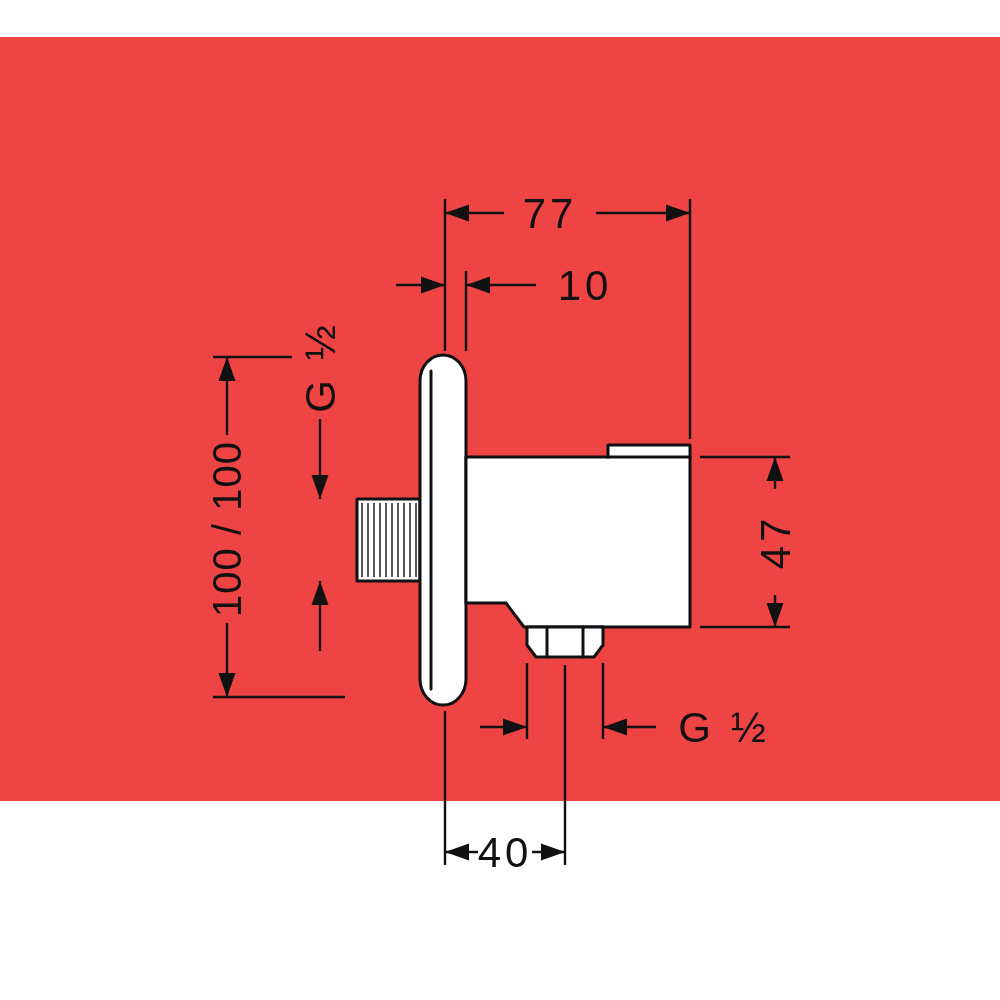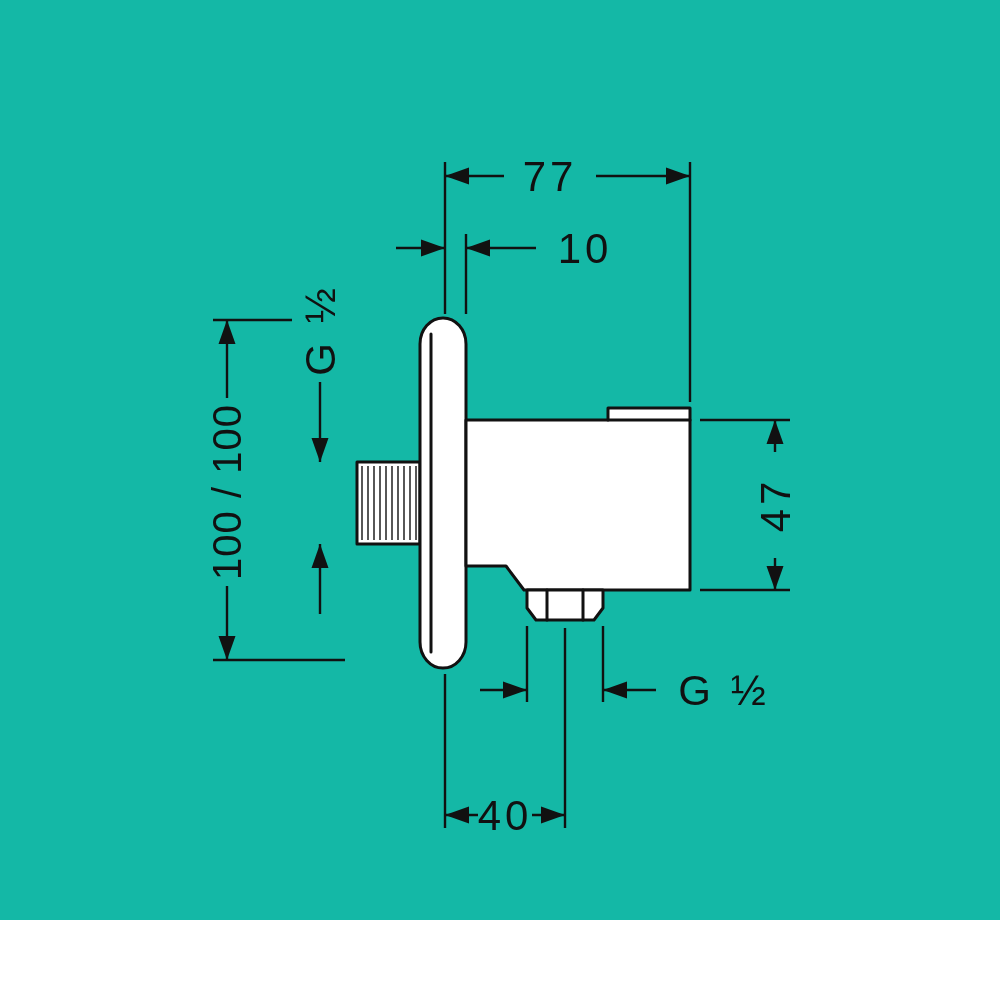--- a/index.html
+++ b/index.html
@@ -6,22 +6,23 @@
     margin: 0;
     padding: 0;
     background: #ffffff;
     width: 1000px;
     height: 1000px;
     overflow: hidden;
   }
   .page {
     position: relative;
     width: 1000px;
-    height: 920px;
-    background: #14b8a6;
+    height: 764px;
+    background: #ef4444;
+    margin-top: 37px;
   }
   svg { display: block; }
 
   .outline {
     fill: #ffffff;
     stroke: #111111;
     stroke-width: 3;
     stroke-linejoin: round;
     stroke-linecap: round;
   }

